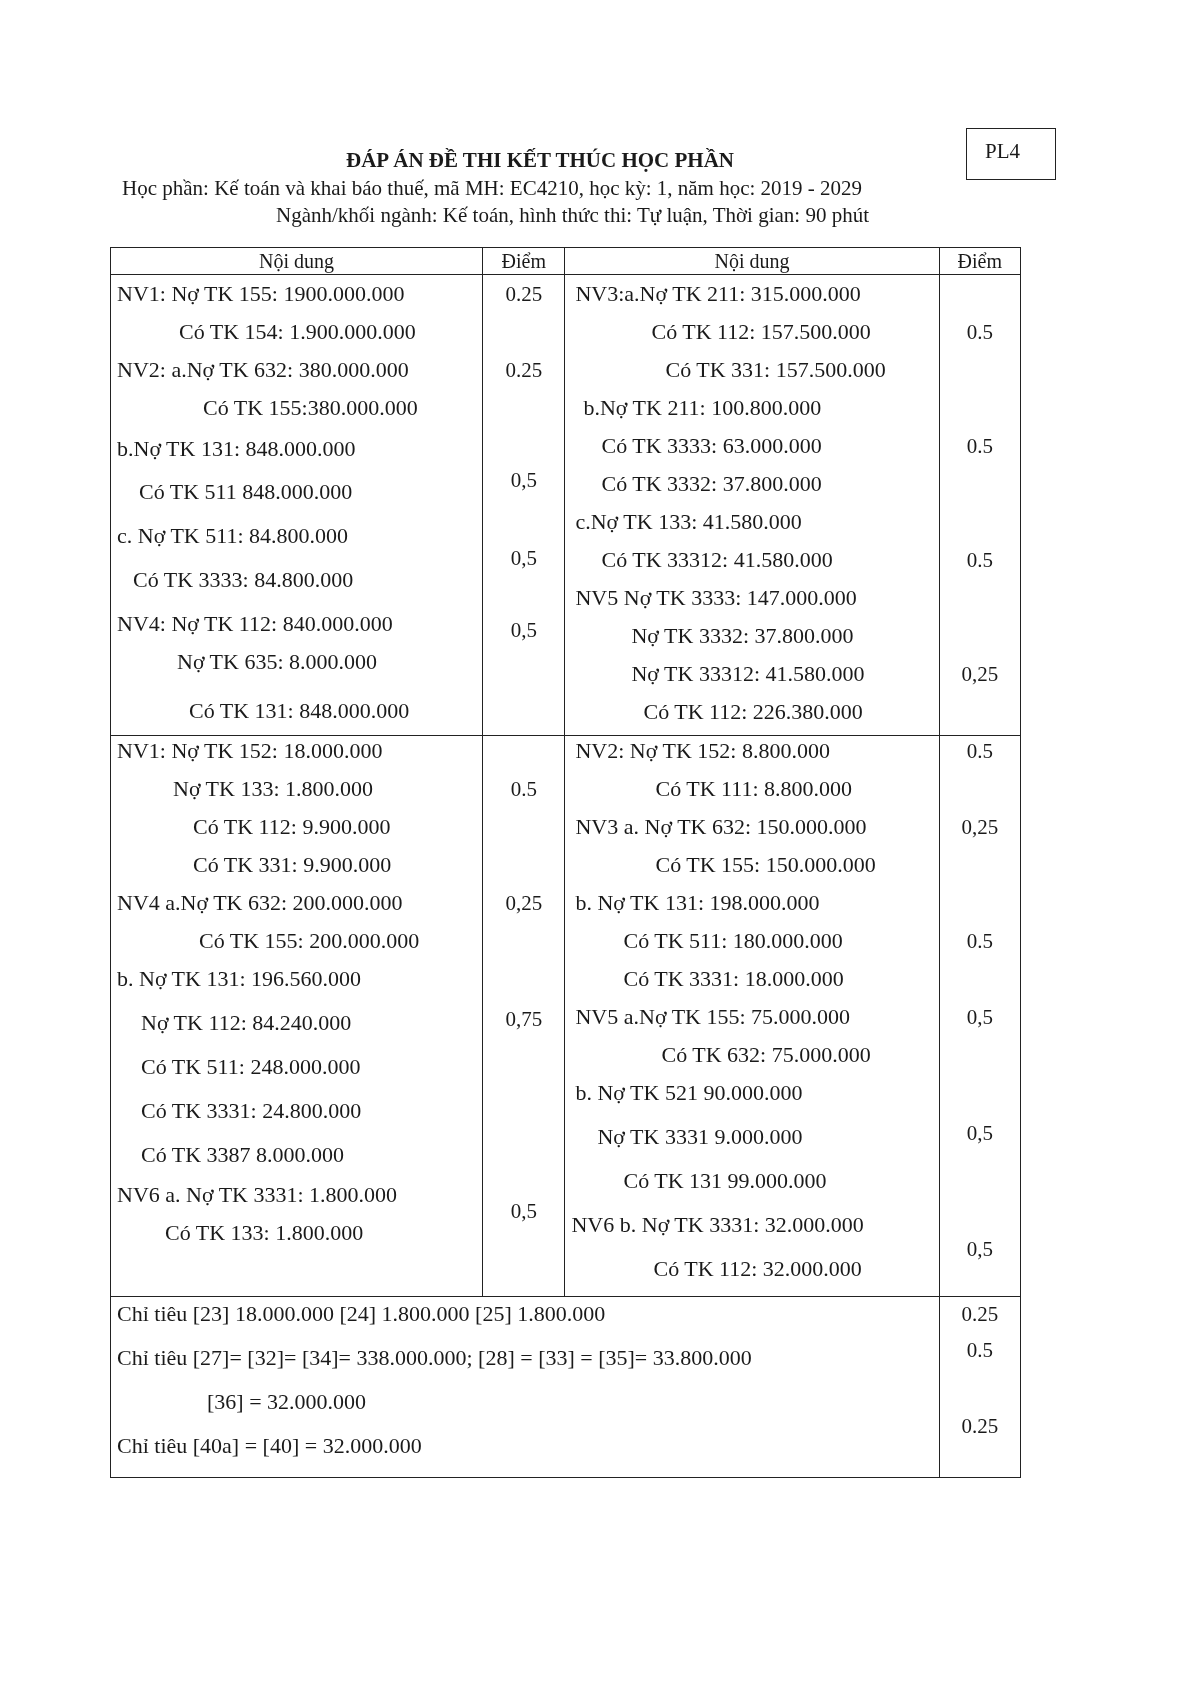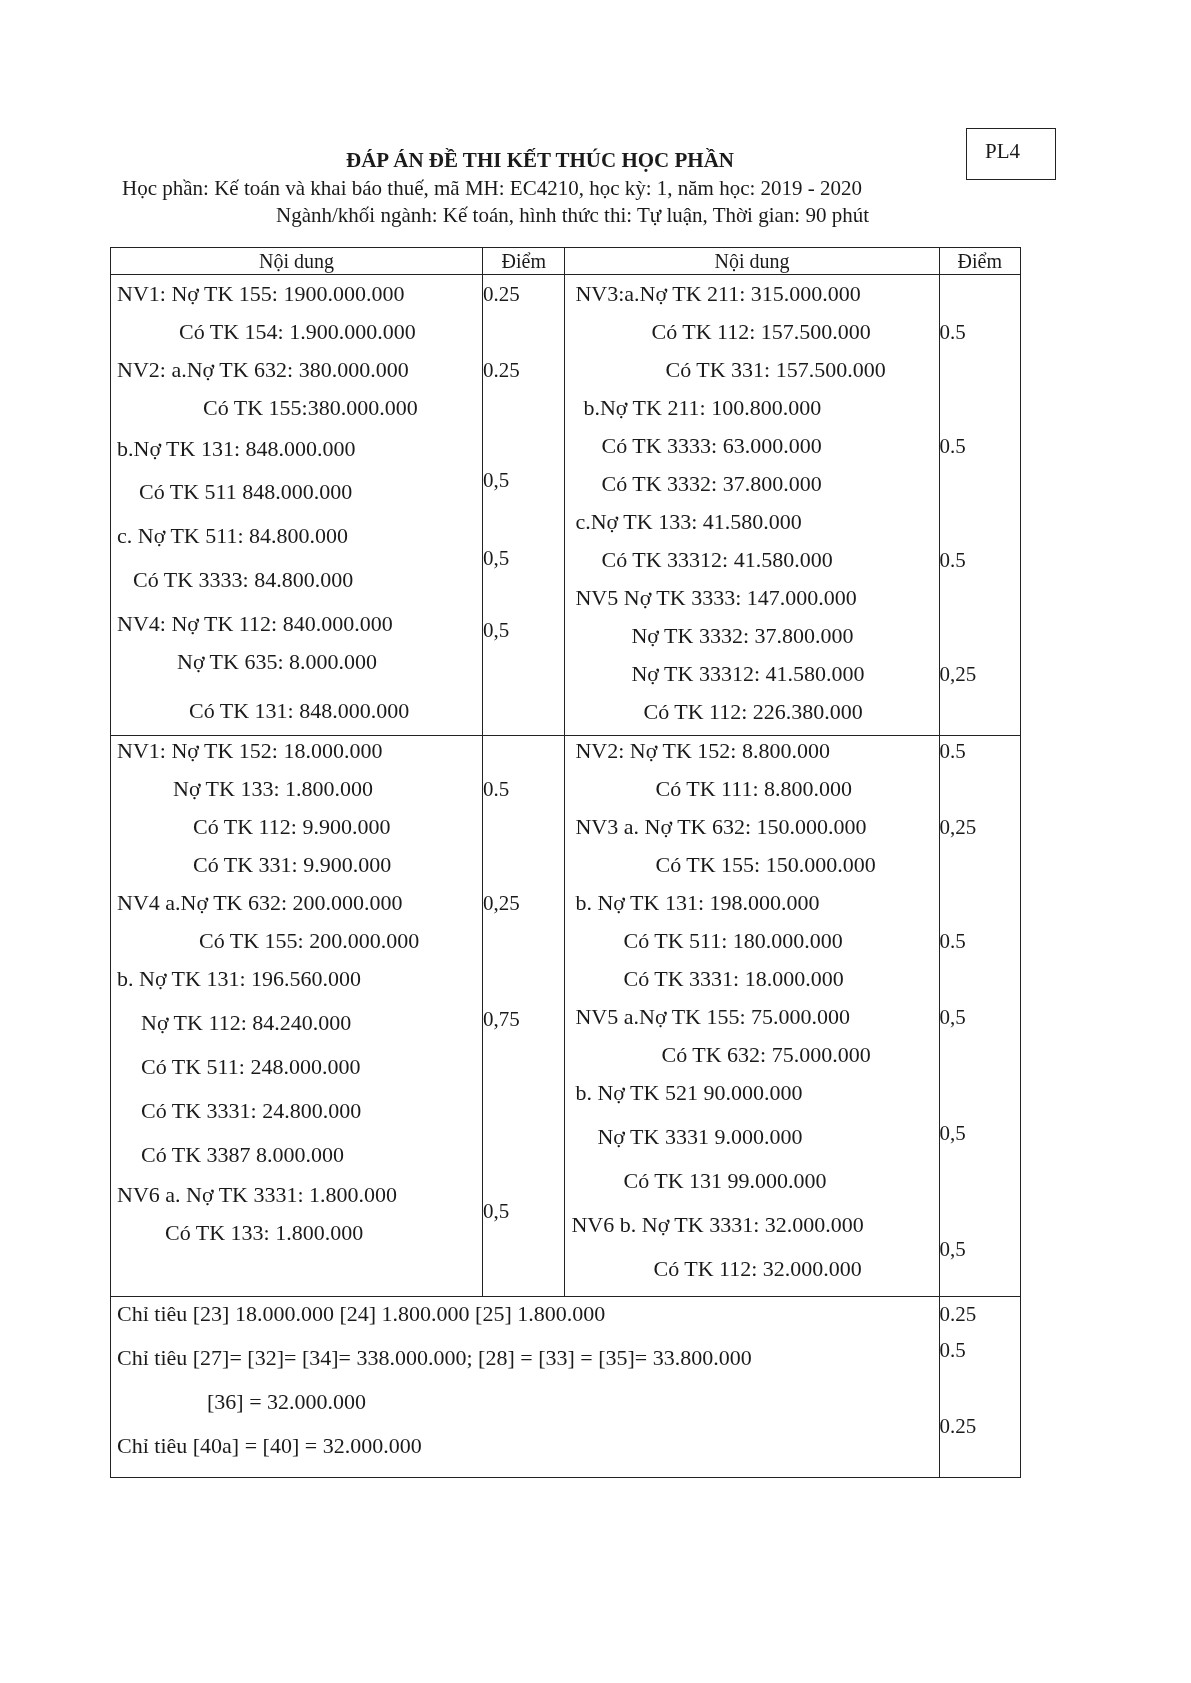--- a/index.html
+++ b/index.html
@@ -30,38 +30,38 @@
     border-collapse: collapse; font-size: 22px; table-layout: fixed;
   }
   table.main td { border: 1.3px solid #222; padding: 0; vertical-align: top; }
   .hdr td { text-align: center; height: 26px; font-size: 20px; line-height: 26px; }
   .sec td { height: 26px; line-height: 26px; }
   .sec .lbl { text-align: center; font-weight: bold; font-size: 20px; }
   .sec .pts { text-align: center; font-weight: bold; font-size: 20px; }
 
   .content { position: relative; }
   .line { position: absolute; white-space: nowrap; font-size: 22px; line-height: 26px; }
-  .score { position: absolute; width: 100%; text-align: left; font-size: 21px; line-height: 26px; }
+  .score { position: absolute; width: 100%; text-align: center; font-size: 21px; line-height: 26px; }
 
   .c1 { width: 370px; }
   .c2 { width: 82px; }
   .c3 { width: 372px; }
   .c4 { width: 81px; }
 
   .footer-cell { position: relative; }
 </style>
 </head>
 <body>
 
 <div class="pl-box">
   <span>PL4</span>
 </div>
 
 <div class="title"><span>ĐÁP ÁN ĐỀ THI KẾT THÚC HỌC PHẦN</span></div>
-<div class="sub1">Học phần: Kế toán và khai báo thuế, mã MH: EC4210, học kỳ: 1, năm học: 2019 - 2020</div>
+<div class="sub1">Học phần: Kế toán và khai báo thuế, mã MH: EC4210, học kỳ: 1, năm học: 2019 - 2029</div>
 <div class="sub2">Ngành/khối ngành: Kế toán, hình thức thi: Tự luận, Thời gian: 90 phút</div>
 
 <table class="main">
   <colgroup>
       <col class="c1">
       <col class="c2">
       <col class="c3">
       <col class="c4">
     </colgroup>
   <tbody>

